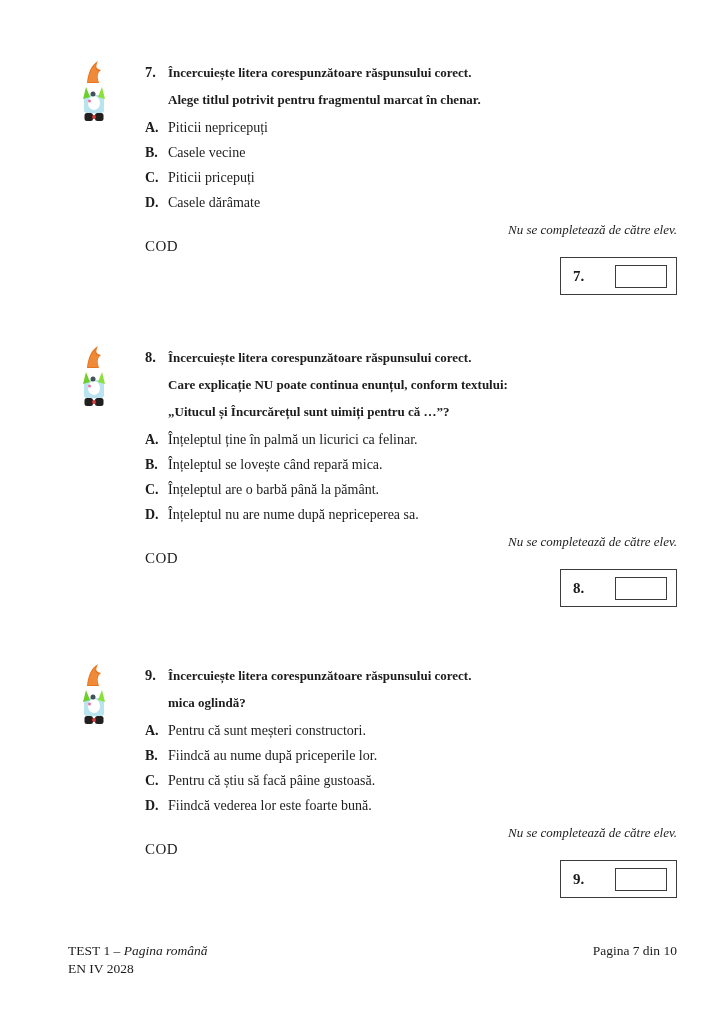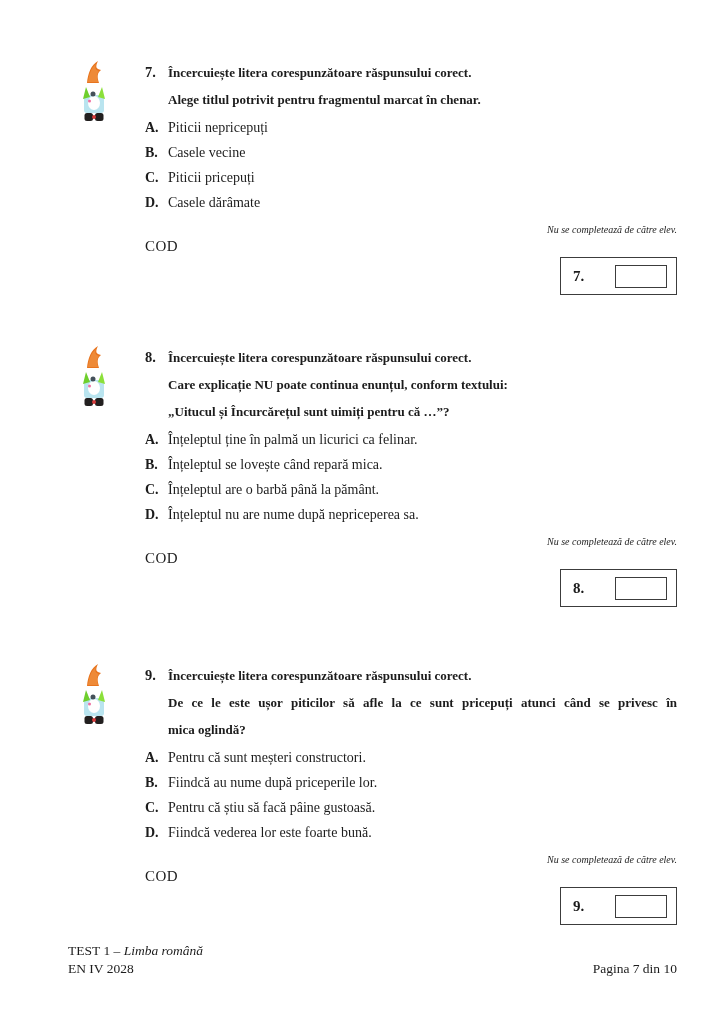--- a/index.html
+++ b/index.html
@@ -16,38 +16,38 @@
   .q-body{margin-left:65px;width:532px;padding-top:4px;}
   .q-header{display:flex;}
   .q-num{width:23px;flex:none;font-weight:bold;font-size:14.5px;line-height:27px;}
   .q-head-text{flex:1;}
   .q-line{font-weight:bold;font-size:13px;line-height:27px;}
   .q-line.justified{text-align:justify;text-align-last:justify;}
   .options{margin-top:2px;}
   .option{display:flex;font-size:14px;line-height:25px;}
   .opt-letter{width:23px;flex:none;font-weight:bold;}
   .opt-text{flex:1;}
-  .note{margin-top:6px;text-align:right;font-style:italic;font-size:10px;line-height:17px;}
+  .note{margin-top:6px;text-align:right;font-style:italic;font-size:13px;line-height:17px;}
   .cod-label{text-align:left;font-size:15px;line-height:17px;letter-spacing:0.5px;}
   .cod-box{
     margin-top:2px;margin-left:auto;
     width:103px;height:36px;
     border:1.5px solid #3c3c3c;
     display:flex;align-items:center;
     padding-left:12px;background:#fff;
   }
   .cod-num{font-weight:bold;font-size:15px;}
   .cod-field{
     display:block;width:50px;height:21px;
     border:1.3px solid #3c3c3c;background:#fff;
     margin-left:auto;margin-right:9px;
   }
   .footer{position:absolute;left:68px;right:48px;bottom:46px;font-size:13.5px;line-height:18px;}
   .footer-left{float:left;}
-  .footer-right{float:right;margin-top:18px;}
+  .footer-right{float:right;}
   .italic{font-style:italic;}
   .gnome-svg{width:28px;height:64px;display:block;}
 </style>
 </head>
 <body>
 
 <div class="page">
 
   <section class="question" style="top:55px">
     <div class="q-icon">
@@ -166,21 +166,20 @@
         <rect x="4.5" y="54" width="8.5" height="8" rx="2.5" fill="#221f1f"></rect>
         <rect x="15" y="54" width="8.5" height="8" rx="2.5" fill="#221f1f"></rect>
         <circle cx="14" cy="58" r="2" fill="#d23a3a"></circle>
       </svg>
     </div>
     <div class="q-body">
       <div class="q-header">
         <span class="q-num">9.</span>
         <div class="q-head-text">
           <div class="q-line">Încercuiește litera corespunzătoare răspunsului corect.</div>
-          <div class="q-line justified">De ce le este ușor piticilor să afle la ce sunt pricepuți atunci când se privesc în</div>
           <div class="q-line">mica oglindă?</div>
         </div>
       </div>
       <div class="options">
         <div class="option">
           <span class="opt-letter">A.</span>
           <span class="opt-text">Pentru că sunt meșteri constructori.</span>
         </div>
         <div class="option">
           <span class="opt-letter">B.</span>
@@ -199,19 +198,19 @@
       <div class="cod-label">COD</div>
       <div class="cod-box">
         <span class="cod-num">9.</span>
         <span class="cod-field"></span>
       </div>
     </div>
   </section>
 
   <div class="footer">
     <div class="footer-left">
-      <div><span>TEST 1 – </span><span class="italic">Limba română</span></div>
+      <div><span>TEST 1 – </span><span class="italic">Pagina română</span></div>
       <div>EN IV 2028</div>
     </div>
     <div class="footer-right">Pagina 7 din 10</div>
   </div>
 
 </div>
 
 </body></html>

